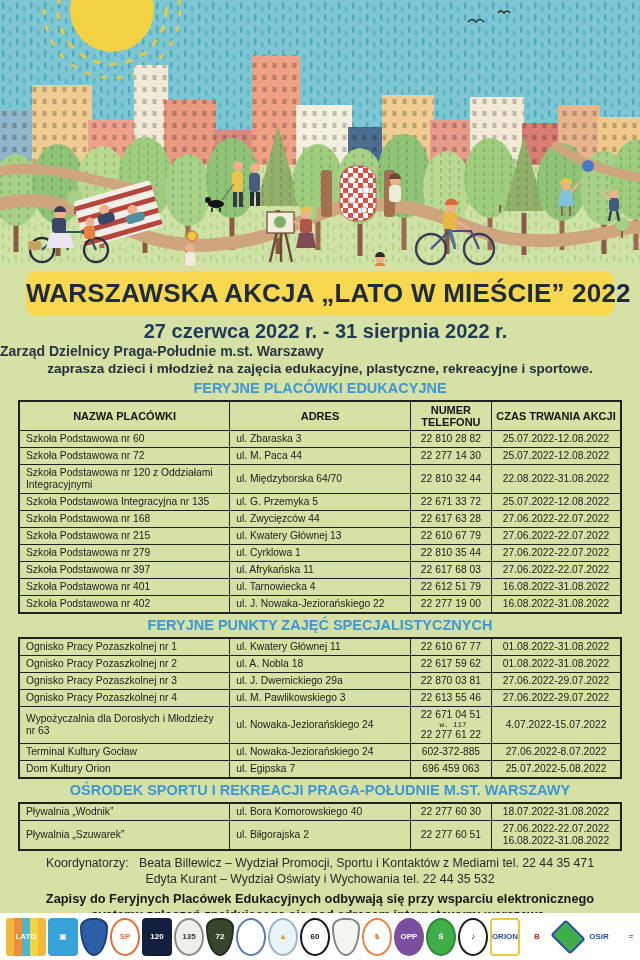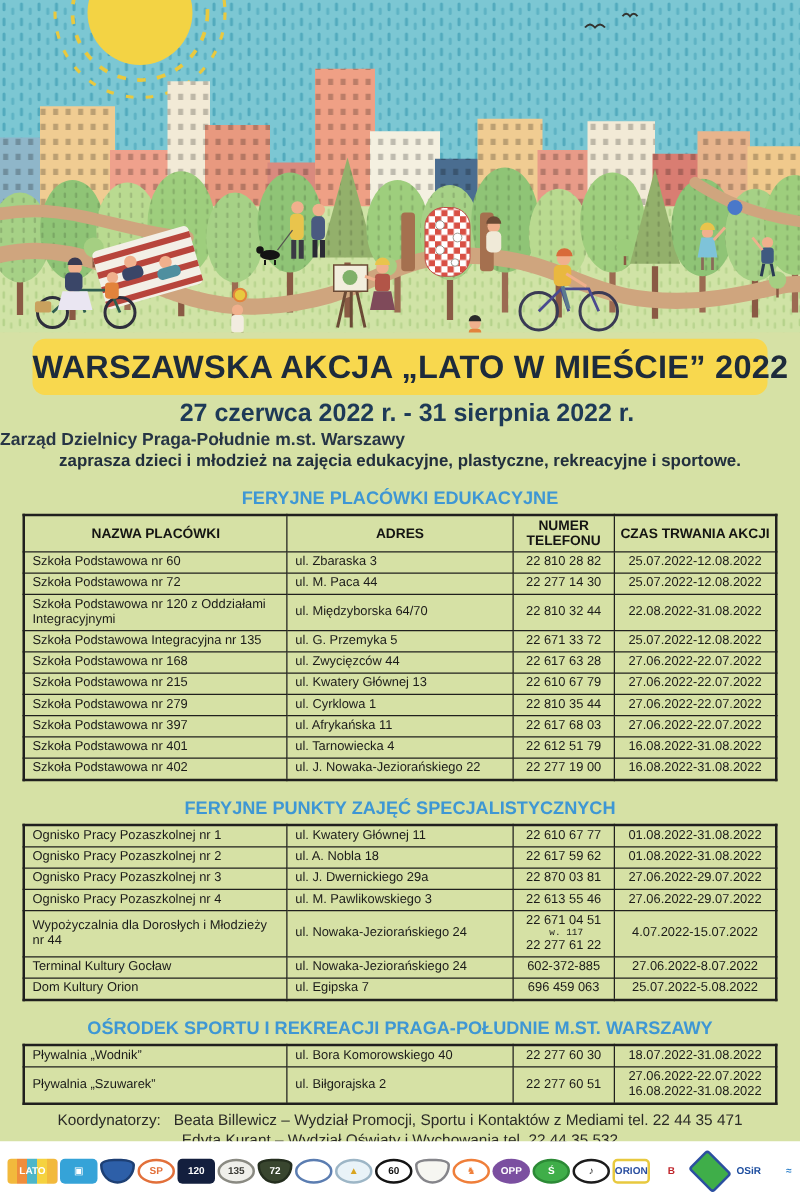--- a/index.html
+++ b/index.html
@@ -9,42 +9,42 @@
   
   .scene{width:640px;height:266px;display:block;}
 
   
   .banner{width:588px;margin:5px auto 0;background:#f8d84e;border-radius:10px;
           text-align:center;font-weight:bold;font-size:26px;line-height:34px;
           color:#1d2b3c;padding:5px 0 6px;letter-spacing:0.2px;white-space:nowrap;}
   .date-line{text-align:center;font-weight:bold;font-size:20px;line-height:24px;color:#1e3a57;margin-top:3px;padding-left:11px;}
   .org-line{font-weight:bold;font-size:14px;line-height:17px;color:#273545;}
   .invite-line{text-align:center;font-weight:bold;font-size:13.5px;line-height:17px;color:#222f3d;}
-  .section-heading{text-align:center;font-weight:bold;font-size:14.5px;line-height:18px;color:#3e97d4;margin-top:13px;}
+  .section-heading{text-align:center;font-weight:bold;font-size:14.5px;line-height:18px;color:#3e97d4;margin-top:2px;}
 
   
   table.ftable{width:604px;margin:3px auto 0;border-collapse:collapse;border:2px solid #20201e;table-layout:fixed;}
   .ftable th{border:1px solid #20201e;font-size:11px;line-height:12px;font-weight:bold;
              color:#141412;text-align:center;padding:2px 3px;}
   .ftable td{border:1px solid #20201e;font-size:10.3px;line-height:12px;color:#1b1b19;padding:2px 6px;}
   .ftable td.c{text-align:center;padding:2px 2px;}
   .phone-ext{font-size:7.5px;line-height:8px;text-align:center;padding-left:4px;font-family:Liberation Mono, monospace;}
 
   
   .footer{margin-top:5px;}
   .coord-line{text-align:center;font-size:12.3px;line-height:15.5px;color:#2a2a26;}
   .signup-line{text-align:center;font-size:12.8px;line-height:16px;font-weight:bold;color:#171715;
                width:600px;margin:4px auto 0;}
   .info-line{text-align:center;font-size:12.5px;line-height:15.5px;color:#2a2a26;width:600px;margin:4px auto 0;}
   .url{text-decoration:underline;color:inherit;font-weight:bold;}
 
   
   .logo-strip{position:absolute;left:0;bottom:0;width:640px;height:47px;background:#ffffff;
               display:flex;align-items:center;gap:2px;padding-left:6px;box-sizing:border-box;}
-  .logo{height:20px;min-width:28px;max-width:40px;display:flex;align-items:center;justify-content:center;
+  .logo{height:38px;min-width:28px;max-width:40px;display:flex;align-items:center;justify-content:center;
         font-size:8px;font-weight:bold;text-align:center;box-sizing:border-box;overflow:hidden;flex:0 0 auto;}
   .logo.square{width:30px;border-radius:4px;}
   .logo.circle{width:30px;border-radius:50%;}
   .logo.shield{width:28px;border-radius:40% 40% 50% 50% / 25% 25% 75% 75%;}
   .logo.diamond{width:22px;height:22px;transform:rotate(45deg);border-radius:3px;}
   .logo.mosaic{width:44px;border-radius:3px;
       background:repeating-linear-gradient(90deg,#f2b93c 0 8px,#ef8d3c 8px 16px,#4db6c9 16px 24px,#f5d23f 24px 32px);}
 </style>
 </head>
 <body>
@@ -615,21 +615,21 @@
             </td>
             <td class="c">
               <div>22 613 55 46</div>
             </td>
             <td class="c">
               <div>27.06.2022-29.07.2022</div>
             </td>
           </tr>
           <tr>
             <td>
-              <div>Wypożyczalnia dla Dorosłych i Młodzieży nr 44</div>
+              <div>Wypożyczalnia dla Dorosłych i Młodzieży nr 63</div>
             </td>
             <td>
               <div>ul. Nowaka-Jeziorańskiego 24</div>
             </td>
             <td class="c">
               <div>22 671 04 51</div>
               <div class="phone-ext">w. 117</div>
               <div>22 277 61 22</div>
             </td>
             <td class="c">

